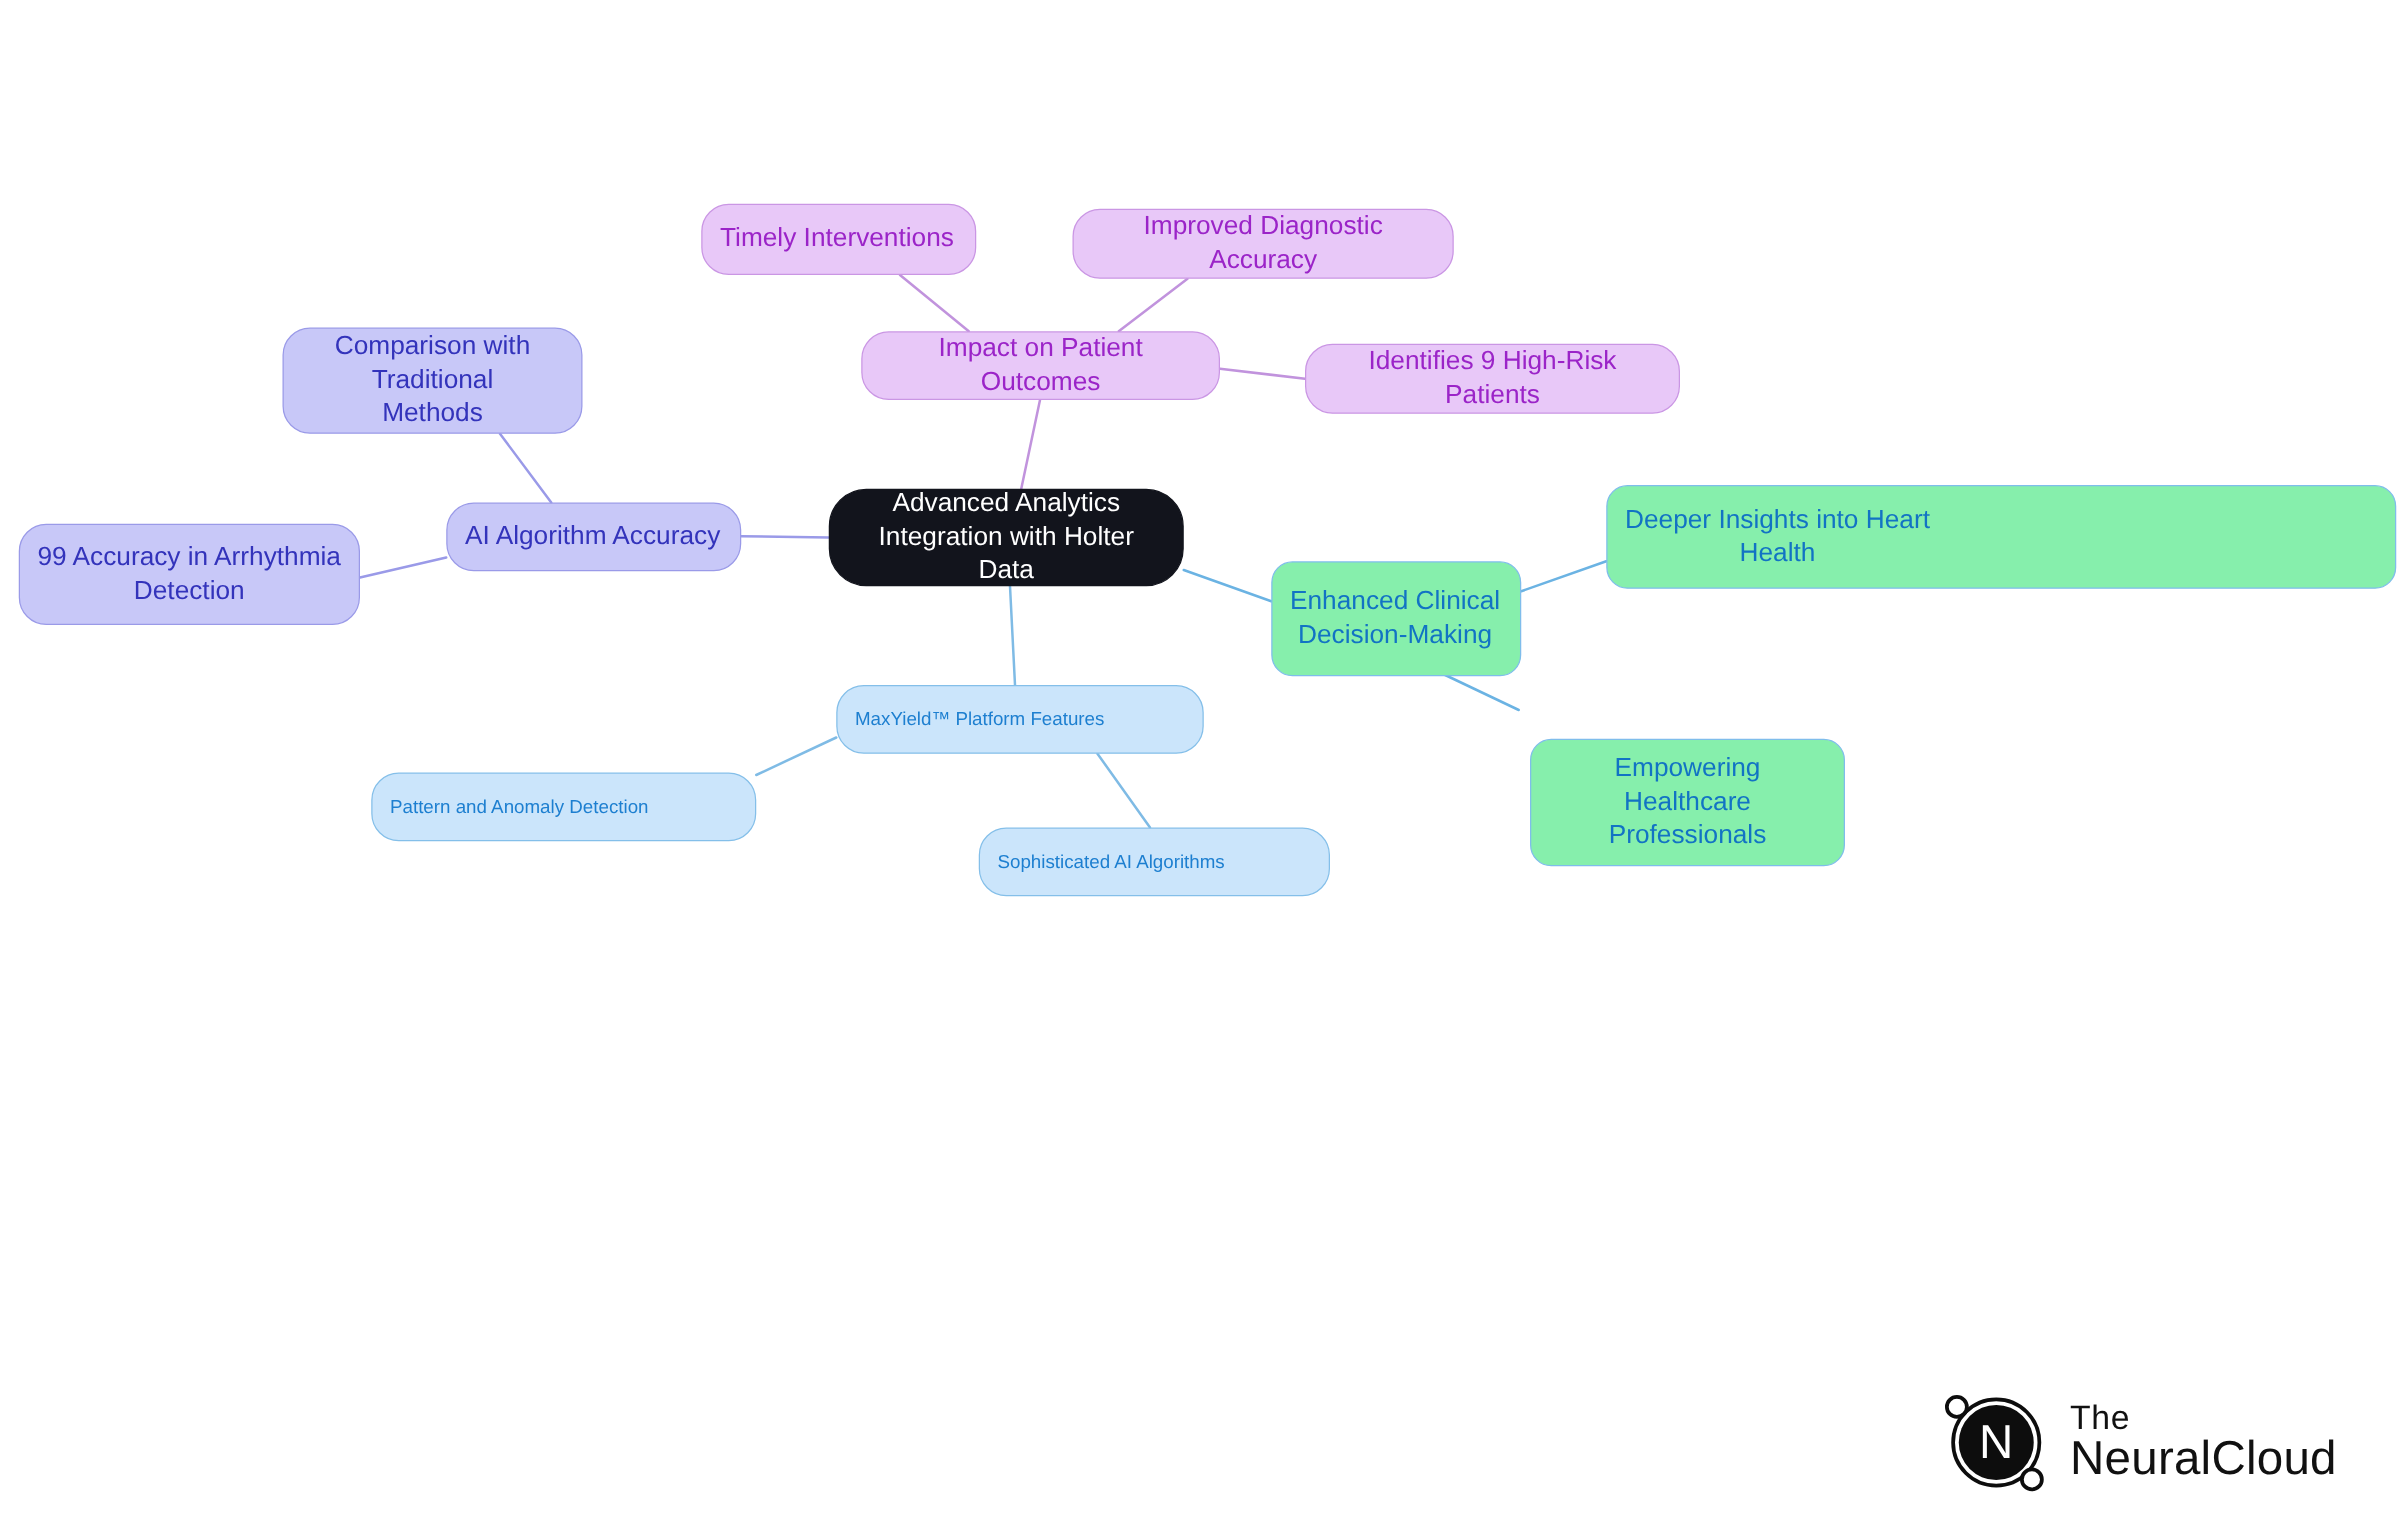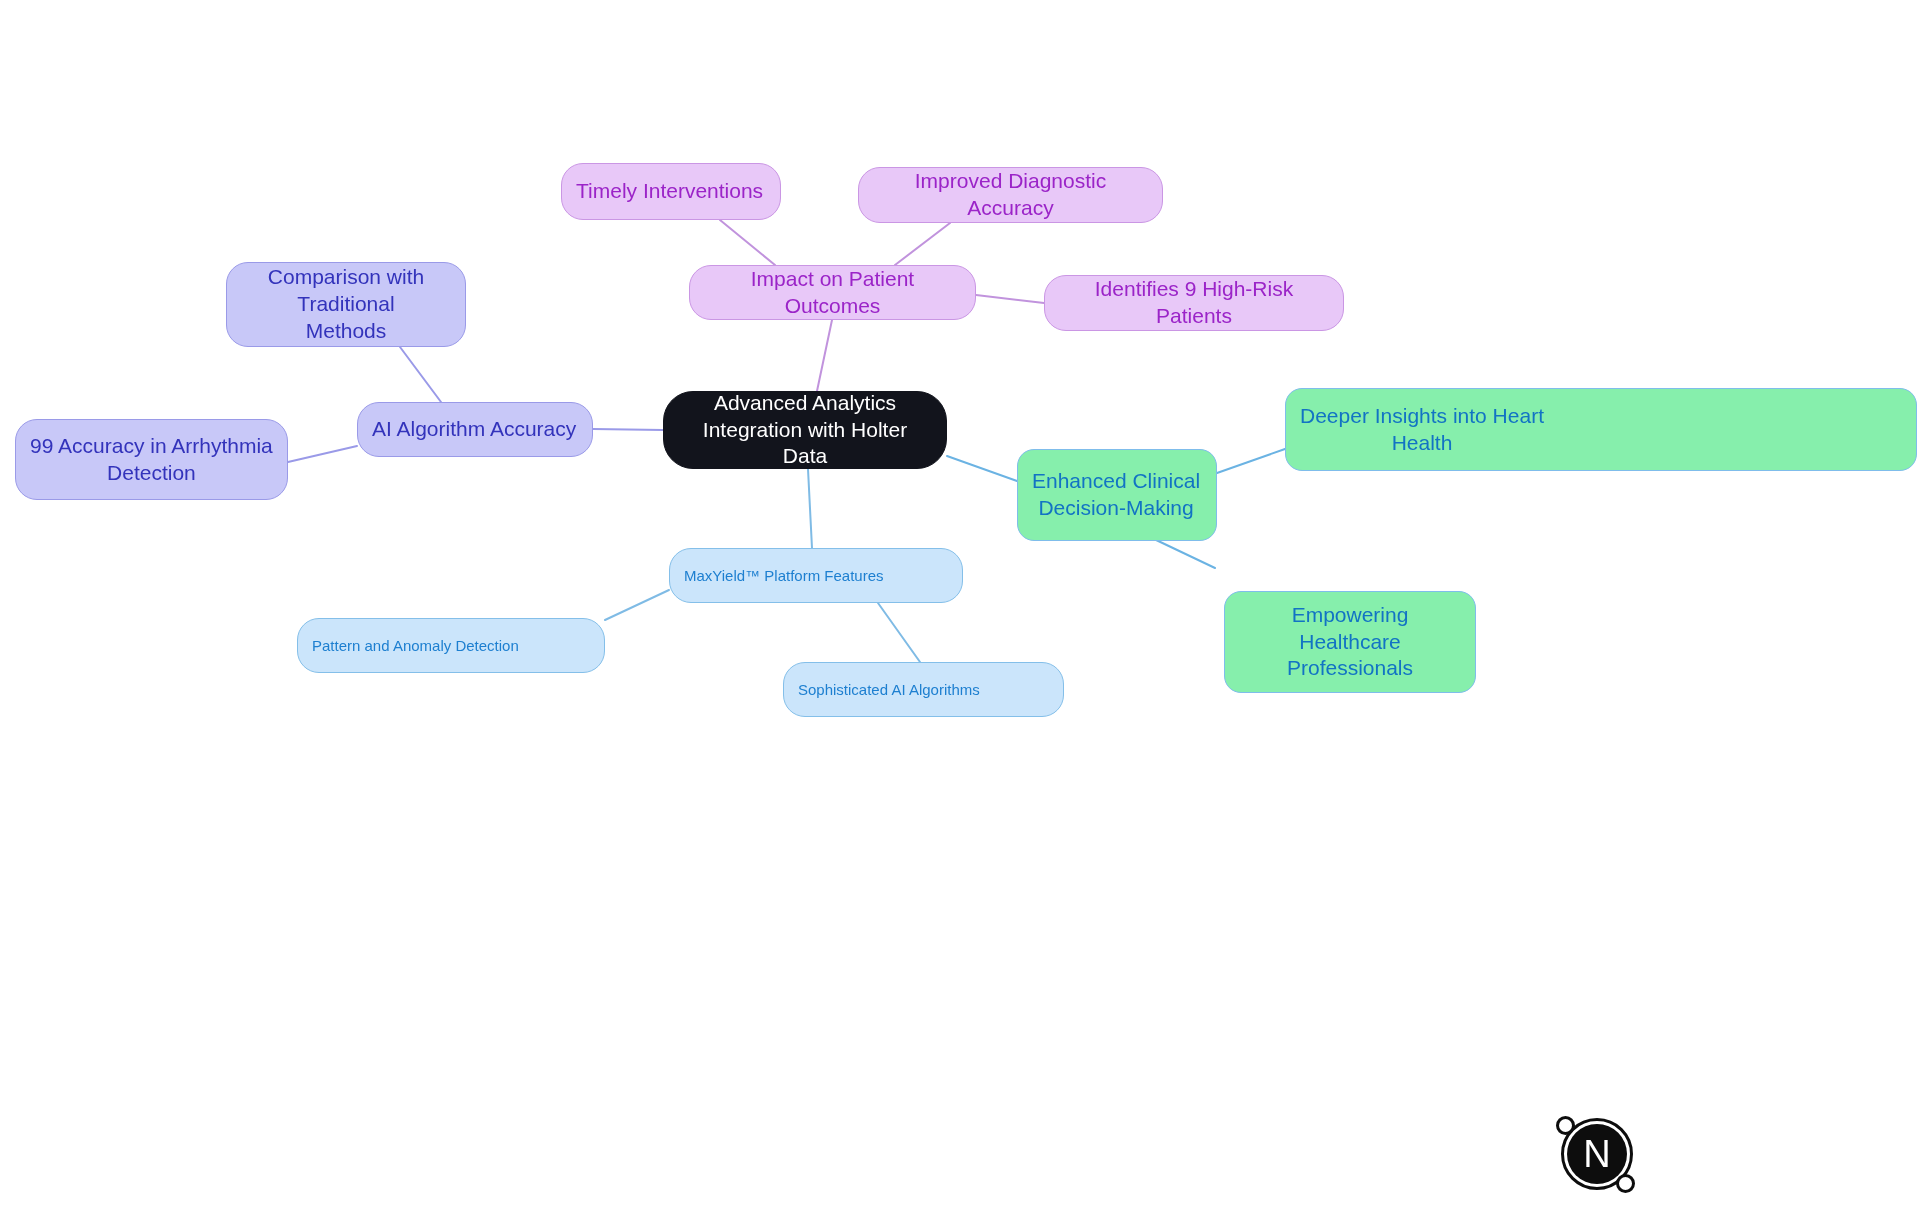--- a/index.html
+++ b/index.html
@@ -198,13 +198,17 @@
 </div>
 
 <div id="logo">
   <div id="logo-mark">
     <div id="logo-ring"></div>
     <div id="logo-disc"></div>
     <div id="logo-n">N</div>
     <div id="logo-dot-tl"></div>
     <div id="logo-dot-br"></div>
   </div>
+  <div id="logo-words">
+    <div id="logo-the">The</div>
+    <div id="logo-name">NeuralCloud</div>
+  </div>
 </div>
 
 </body></html>

